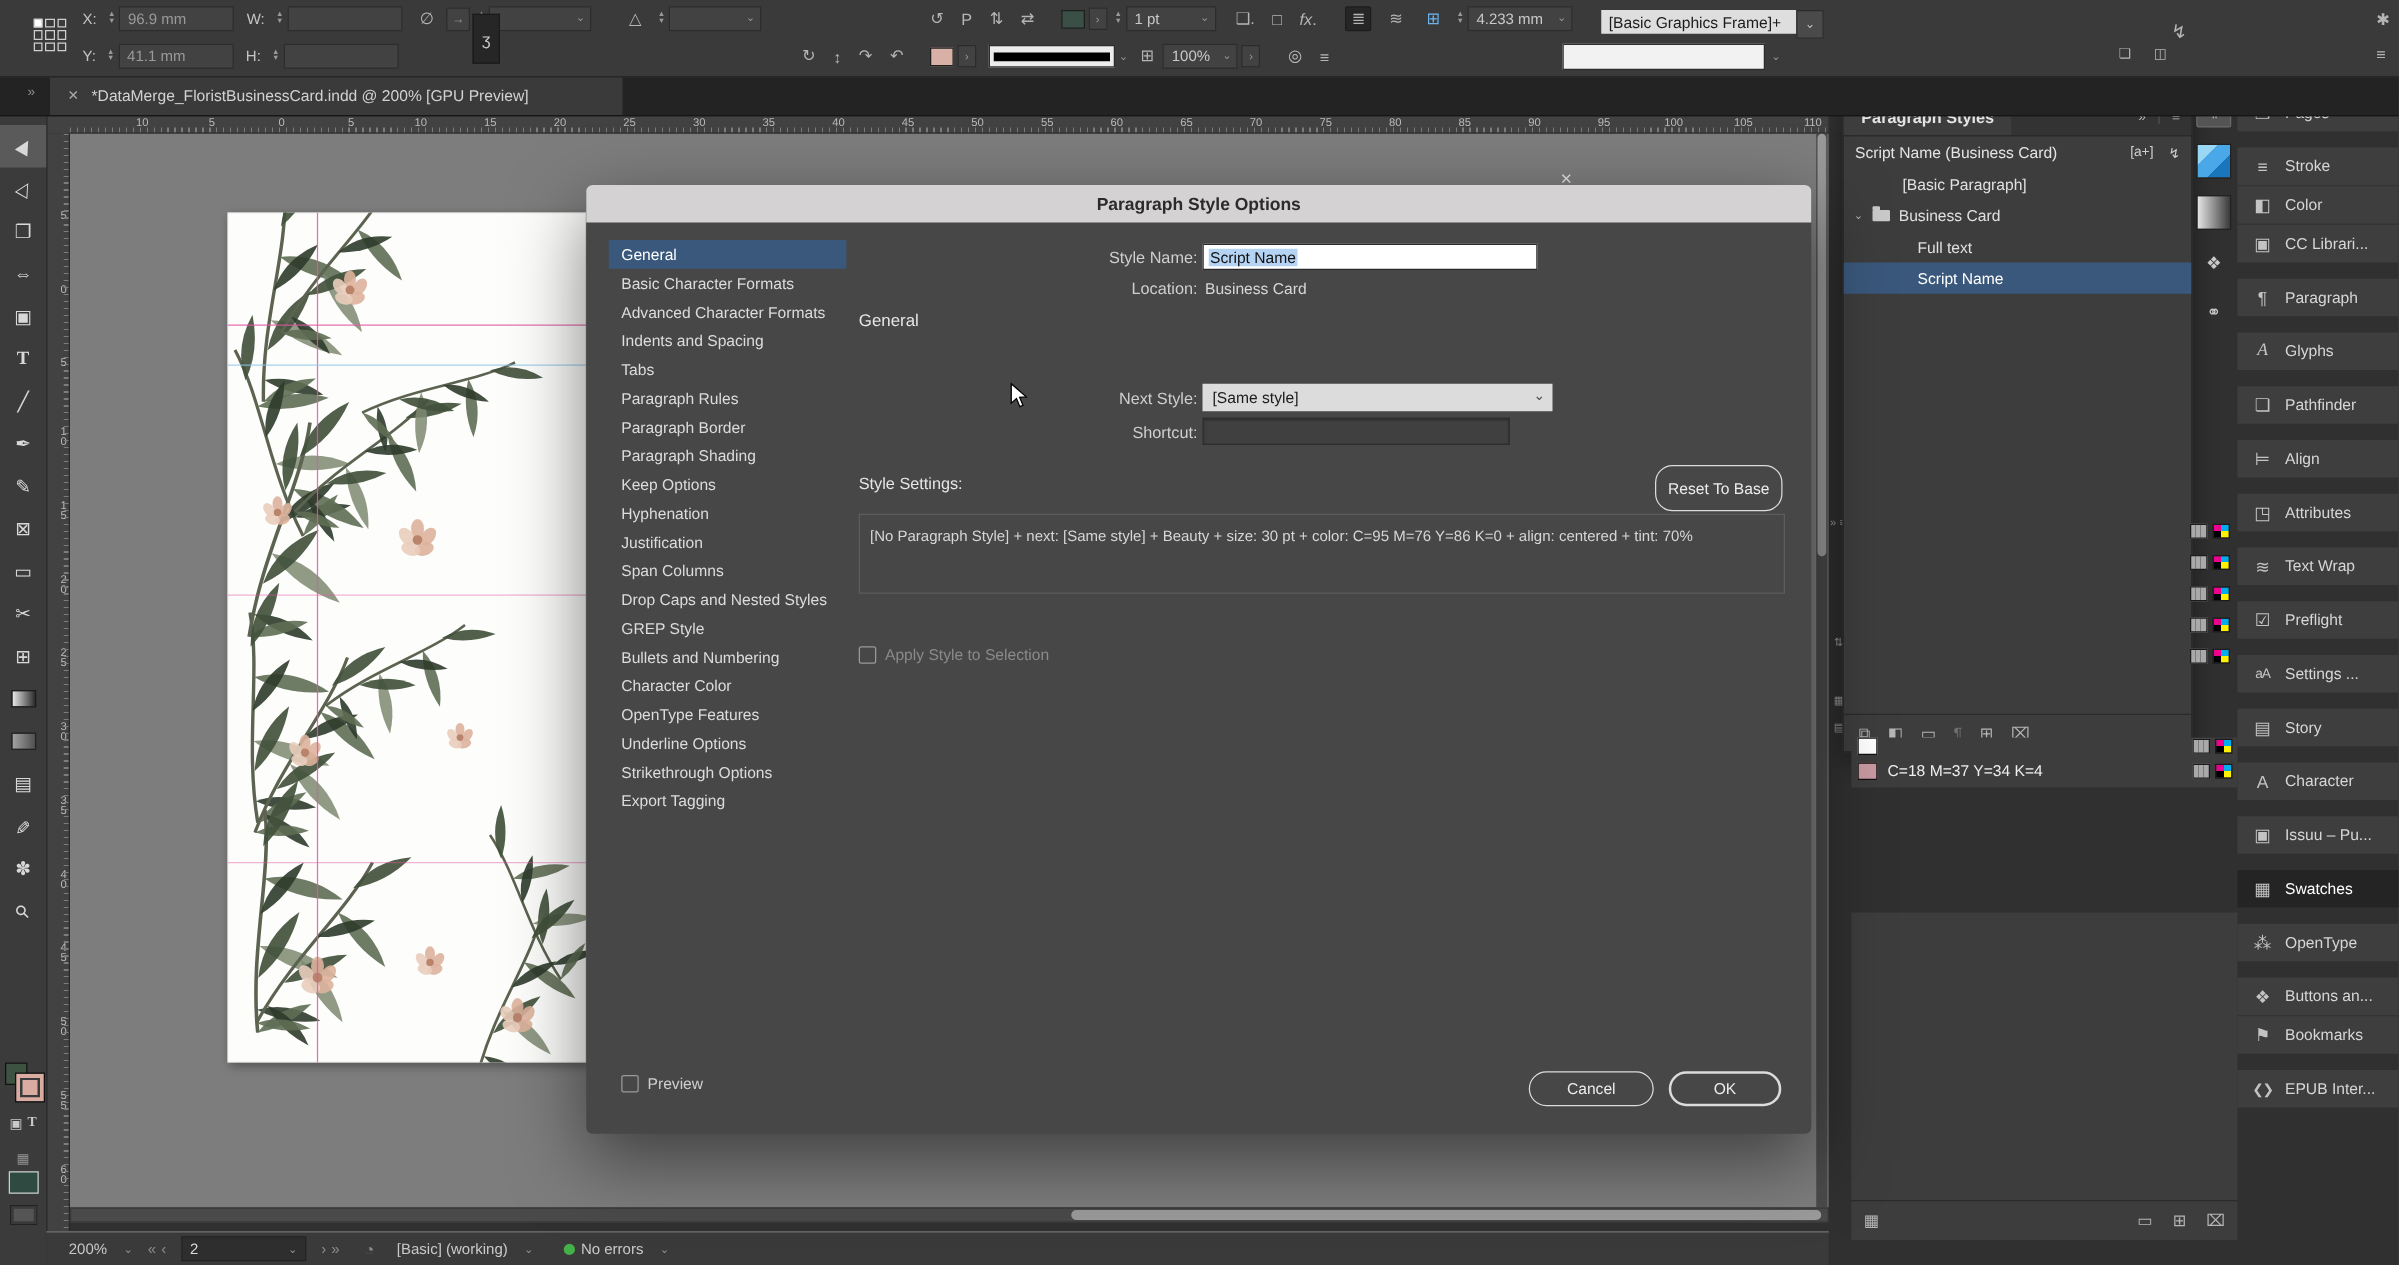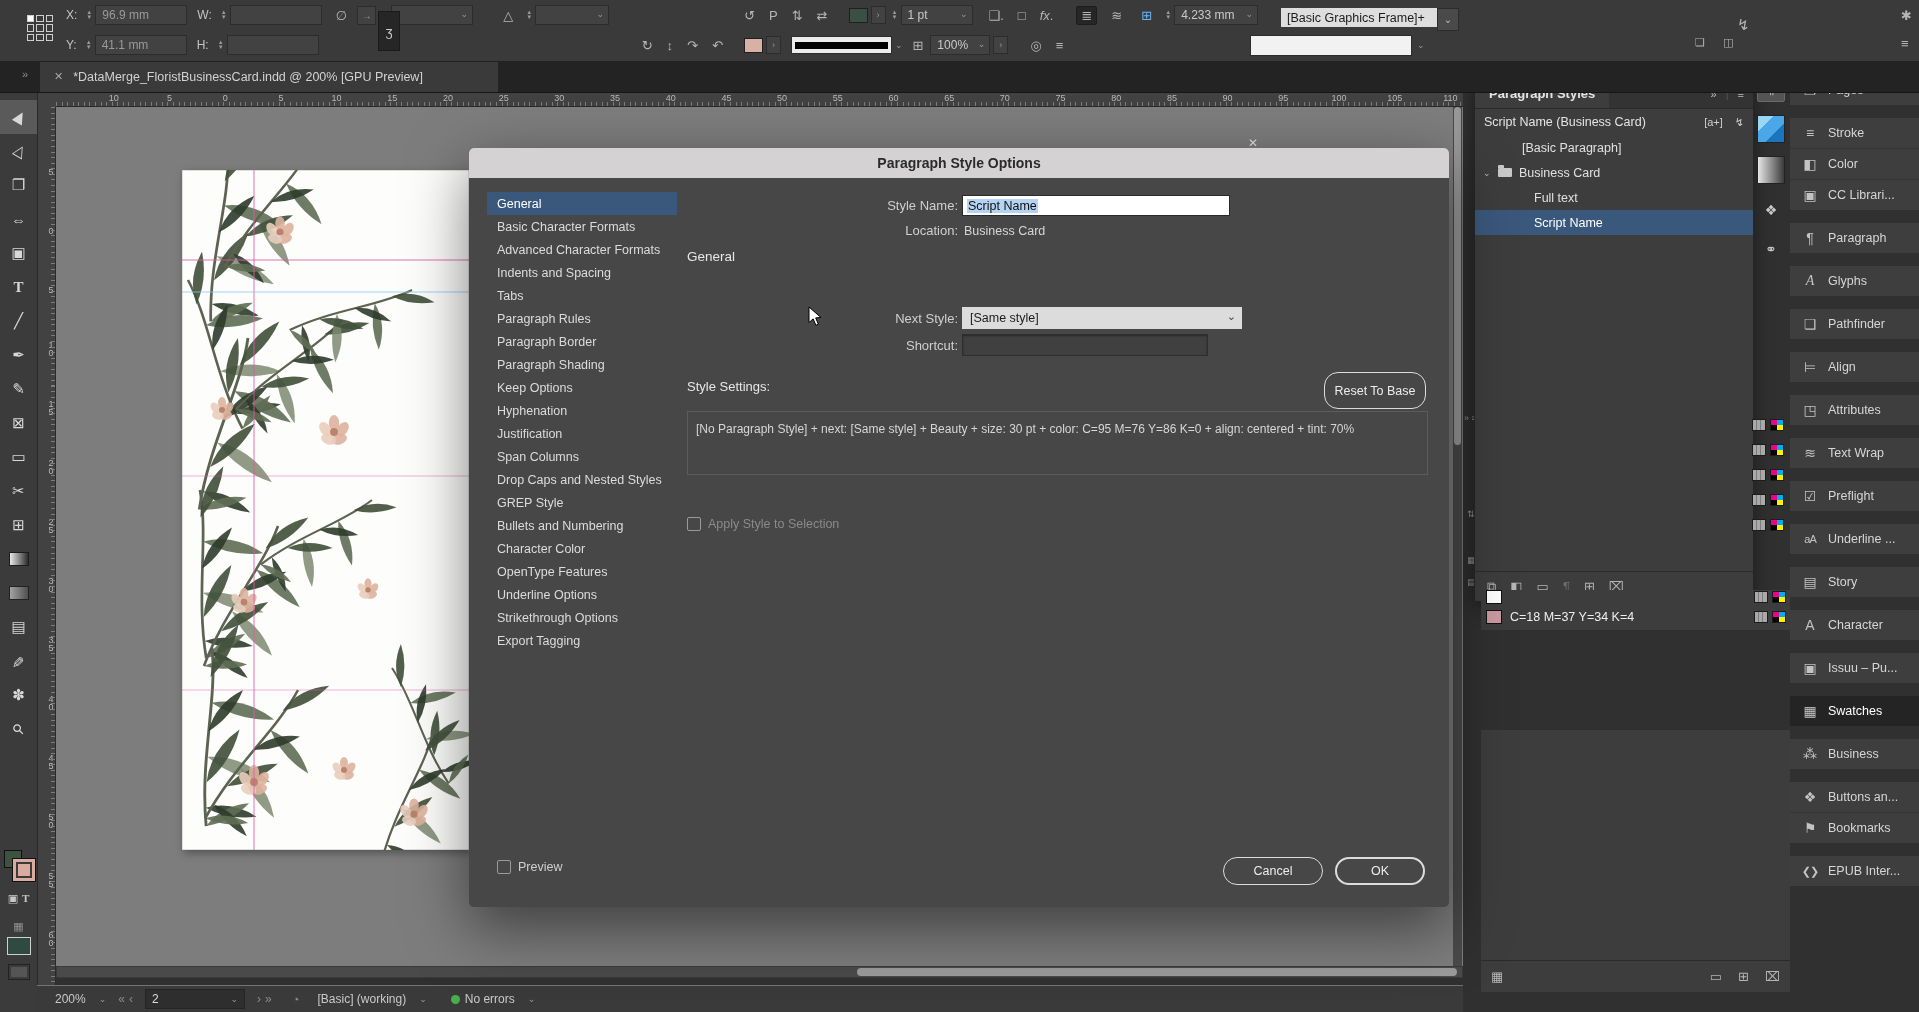--- a/index.html
+++ b/index.html
@@ -618,41 +618,41 @@
       <div class="dock-item gstart">
         <span class="dock-ic ">≋</span>
         <span>Text Wrap</span>
       </div>
       <div class="dock-item gstart">
         <span class="dock-ic ">☑</span>
         <span>Preflight</span>
       </div>
       <div class="dock-item gstart">
         <span class="dock-ic sm">aA</span>
-        <span>Underline ...</span>
+        <span>Settings ...</span>
       </div>
       <div class="dock-item gstart">
         <span class="dock-ic ">▤</span>
         <span>Story</span>
       </div>
       <div class="dock-item gstart">
         <span class="dock-ic ">A</span>
         <span>Character</span>
       </div>
       <div class="dock-item gstart">
         <span class="dock-ic ">▣</span>
         <span>Issuu – Pu...</span>
       </div>
       <div class="dock-item gstart active">
         <span class="dock-ic ">▦</span>
         <span>Swatches</span>
       </div>
       <div class="dock-item gstart">
         <span class="dock-ic ">⁂</span>
-        <span>Business</span>
+        <span>OpenType</span>
       </div>
       <div class="dock-item gstart">
         <span class="dock-ic ">❖</span>
         <span>Buttons an...</span>
       </div>
       <div class="dock-item ">
         <span class="dock-ic ">⚑</span>
         <span>Bookmarks</span>
       </div>
       <div class="dock-item gstart">

